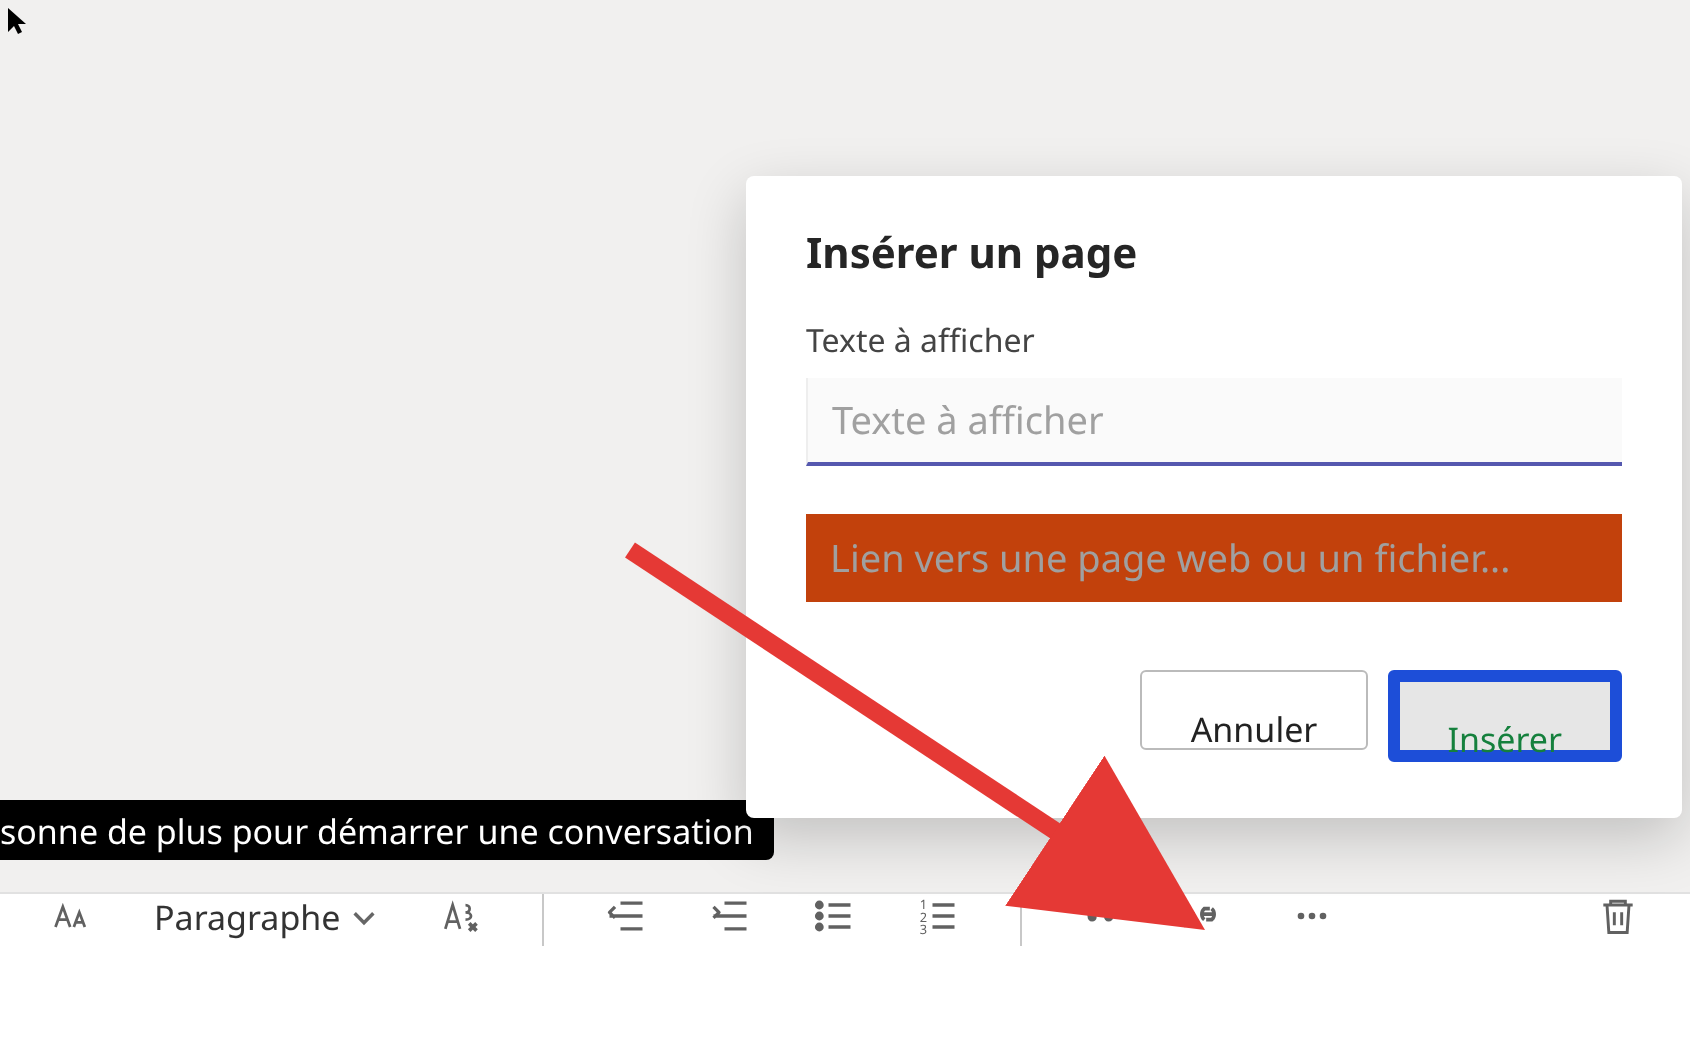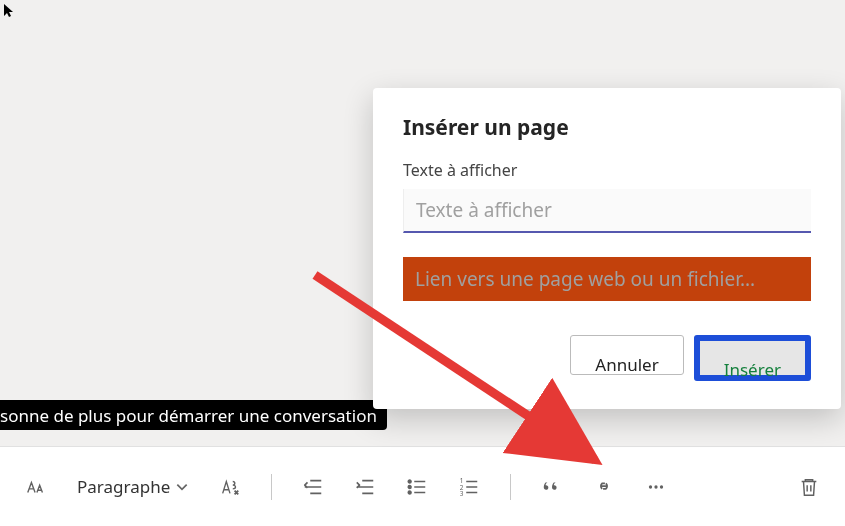--- a/index.html
+++ b/index.html
@@ -1,21 +1,21 @@
 <!DOCTYPE html>
 <html><head>
 <meta charset="utf-8">
 <style>
 *{box-sizing:border-box;margin:0;padding:0;font-family:"Segoe UI",system-ui,sans-serif}
 body{width:845px;height:526px;background:#f1f0ef;overflow:hidden;position:relative}
 .cursor{position:absolute;left:2px;top:2px}
 .cursor svg{width:16px;height:16px}
 .banner{position:absolute;left:0;top:400px;height:30px;background:#000;display:flex;align-items:center;padding-right:10px;border-radius:0 4px 4px 0}
 .banner span{color:#fff;font-size:17px}
-.toolbar{position:absolute;left:0;right:0;bottom:0;height:80px;background:#fff;border-top:1px solid #e1e1e1;display:flex;align-items:center;padding:0 25px;gap:30px}
+.toolbar{position:absolute;left:0;right:0;bottom:0;height:80px;background:#fff;border-top:1px solid #e1e1e1;display:flex;align-items:flex-start;padding:0 25px;gap:30px}
 .toolbar .icn{color:#616161;display:flex;align-items:center;justify-content:center;cursor:pointer}
 .toolbar .icn svg{width:22px;height:22px}
 .para{display:flex;align-items:center;gap:5px;color:#333;font-size:17px;cursor:pointer}
 .para svg{width:14px;height:14px}
 .sep{width:1px;height:26px;background:#c8c8c8}
 .spacer{flex:1}
 .popup{position:absolute;left:373px;top:88px;width:468px;background:#fff;border-radius:4px;box-shadow:0 10px 30px rgba(0,0,0,.2);padding:25px 30px 28px}
 .popup h2{font-size:21px;font-weight:700;margin-bottom:18px;color:#252525}
 .lbl{font-size:16px;color:#444;margin-bottom:8px}
 .fld{width:100%;height:44px;padding:0 12px;font-size:19px;border:none;outline:none;margin-bottom:24px}

